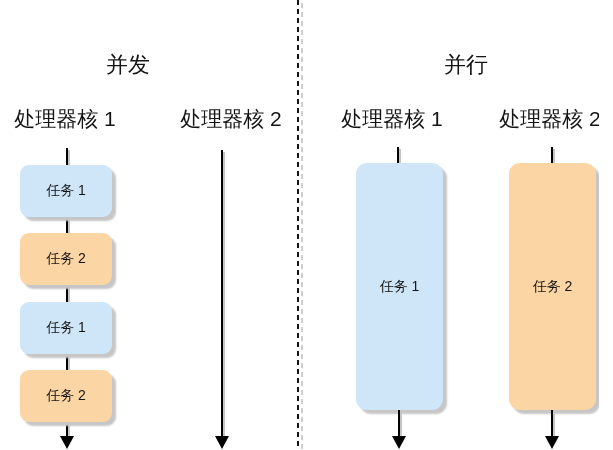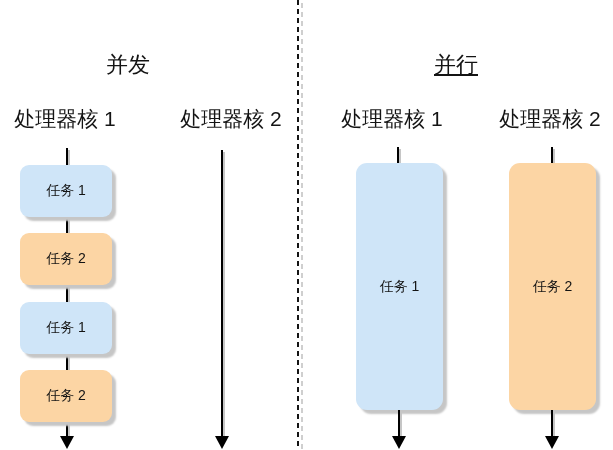--- a/index.html
+++ b/index.html
@@ -7,41 +7,40 @@
     font-family: "Liberation Sans", "DejaVu Sans", sans-serif;
     background: #ffffff;
     color: var(--text, #141414);
   }
   .canvas {
     position: relative;
     width: 599px;
     height: 450px;
     background: #ffffff;
     overflow: hidden;
-    padding-left: 6px;
   }
 
   
   .divider-black {
     position: absolute; left: 297px; top: 0; width: 2px; height: 450px;
     background: repeating-linear-gradient(to bottom, #141414 0px, #141414 5px, transparent 5px, transparent 9px);
   }
   .divider-gray {
     position: absolute; left: 301px; top: 3px; width: 2px; height: 447px;
     background: repeating-linear-gradient(to bottom, #cfcfcf 0px, #cfcfcf 5px, transparent 5px, transparent 9px);
   }
 
   .title {
     position: absolute; top: 52px;
     transform: translateX(-50%);
     font-size: 22px; line-height: 26px;
     white-space: nowrap;
   }
   .title.left-title  { left: 128px; }
-  .title.right-title { left: 456px; text-decoration: underline; }
+  .title.right-title { left: 466px; }
 
   .core-label {
     position: absolute; top: 105px;
     transform: translateX(-50%);
     font-size: 21px; line-height: 27px;
     white-space: nowrap;
   }
   .core-label.c1 { left: 65px; }
   .core-label.c2 { left: 231px; }
   .core-label.c3 { left: 392px; }

